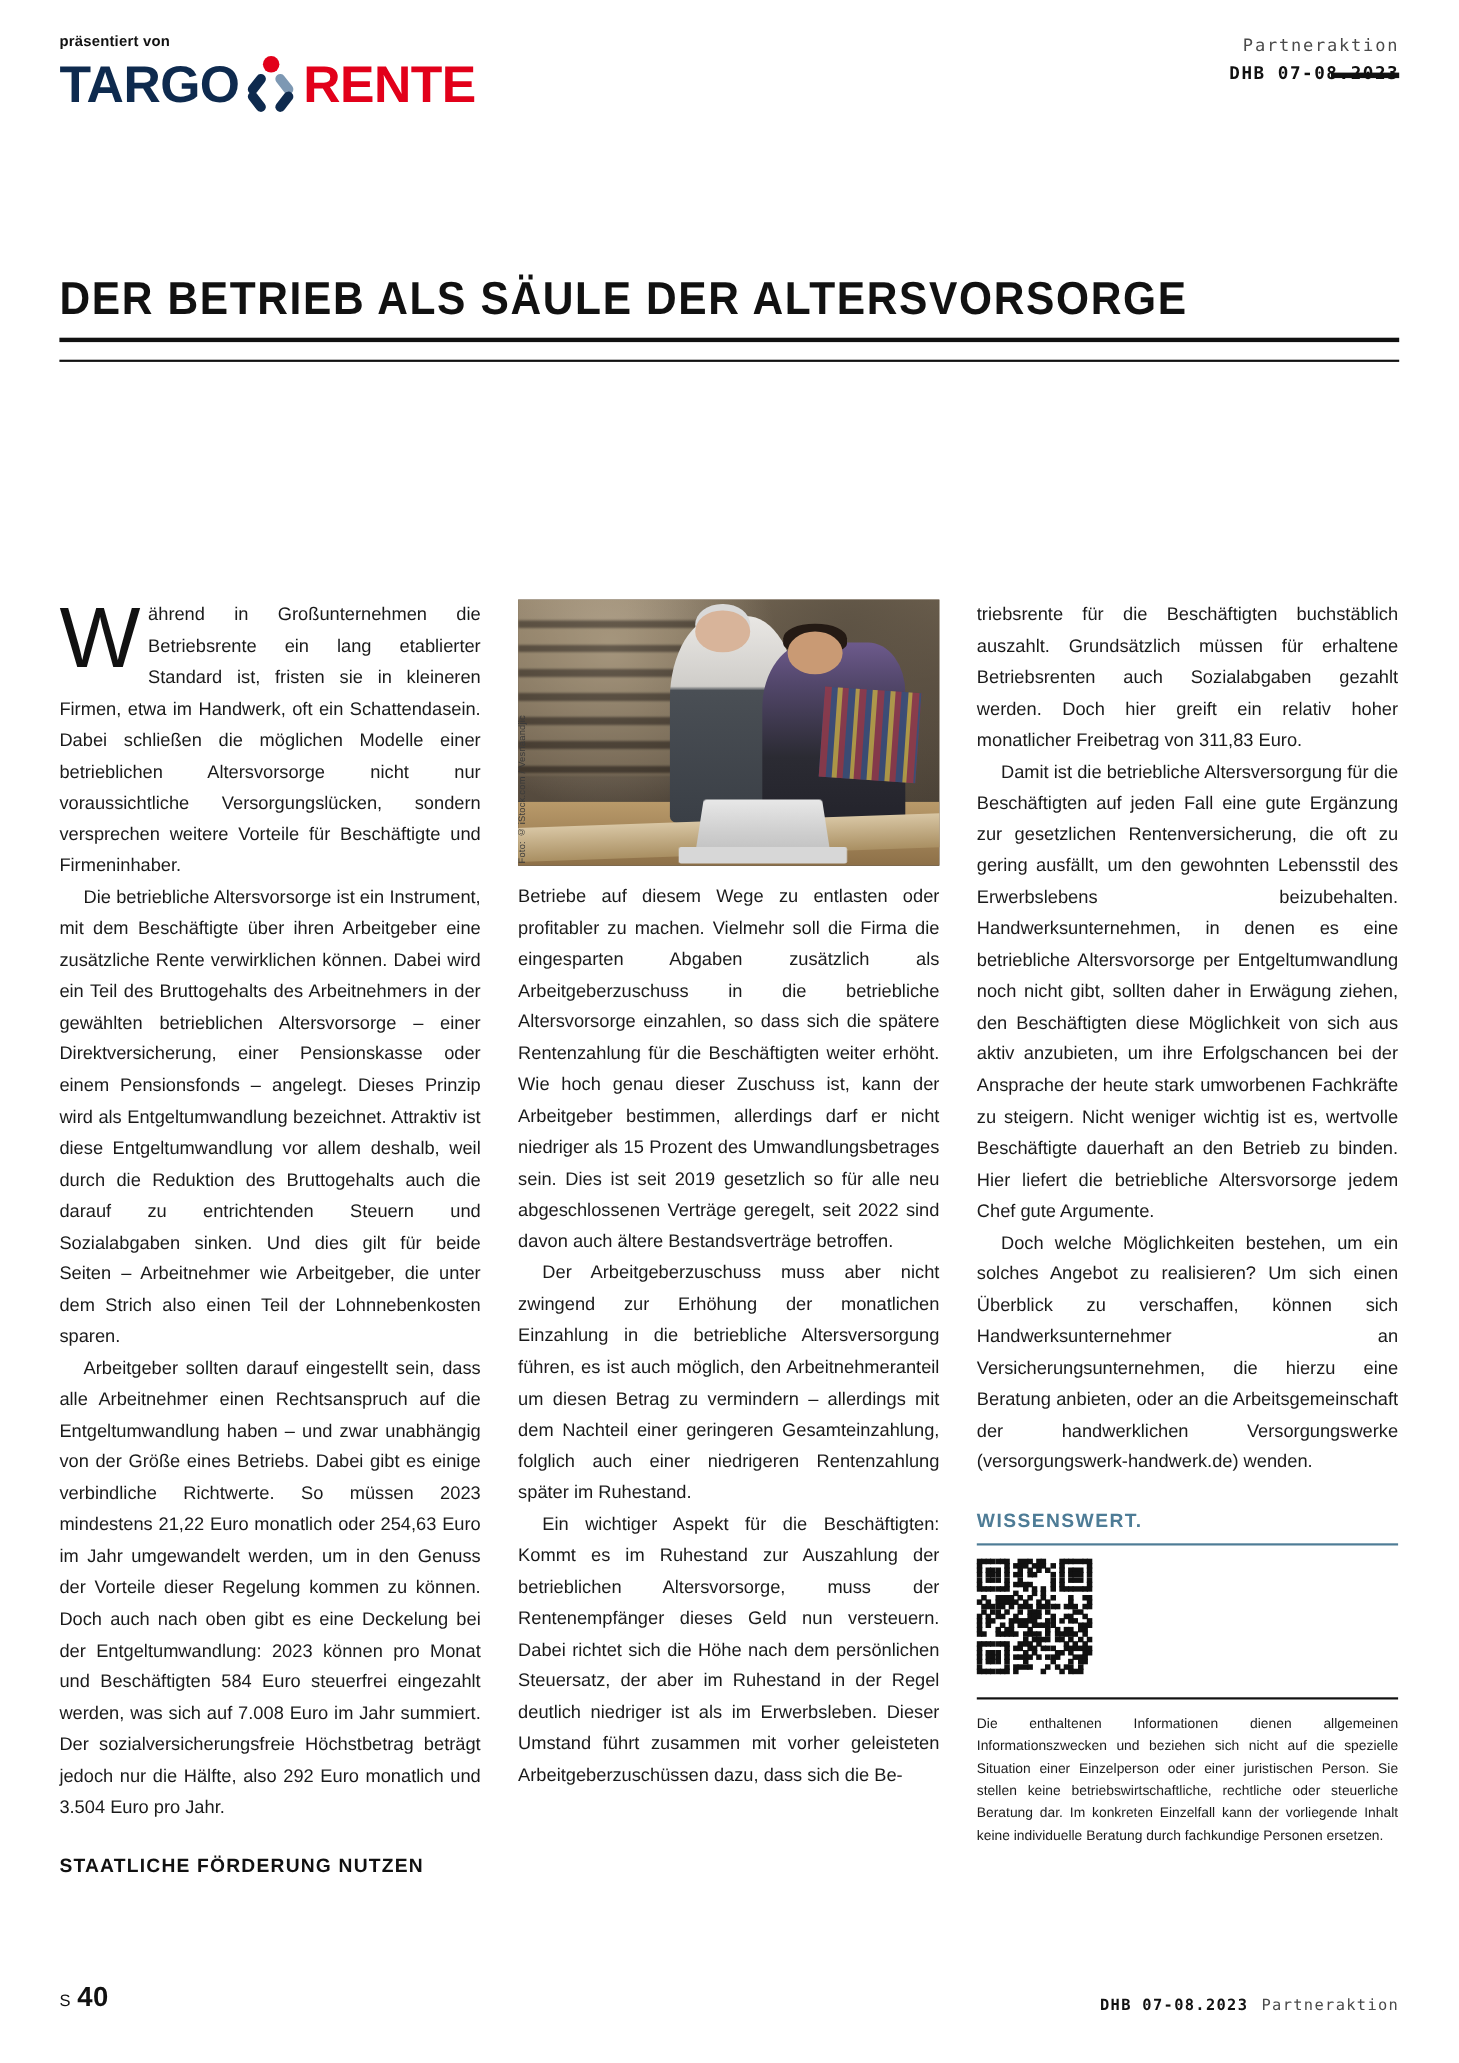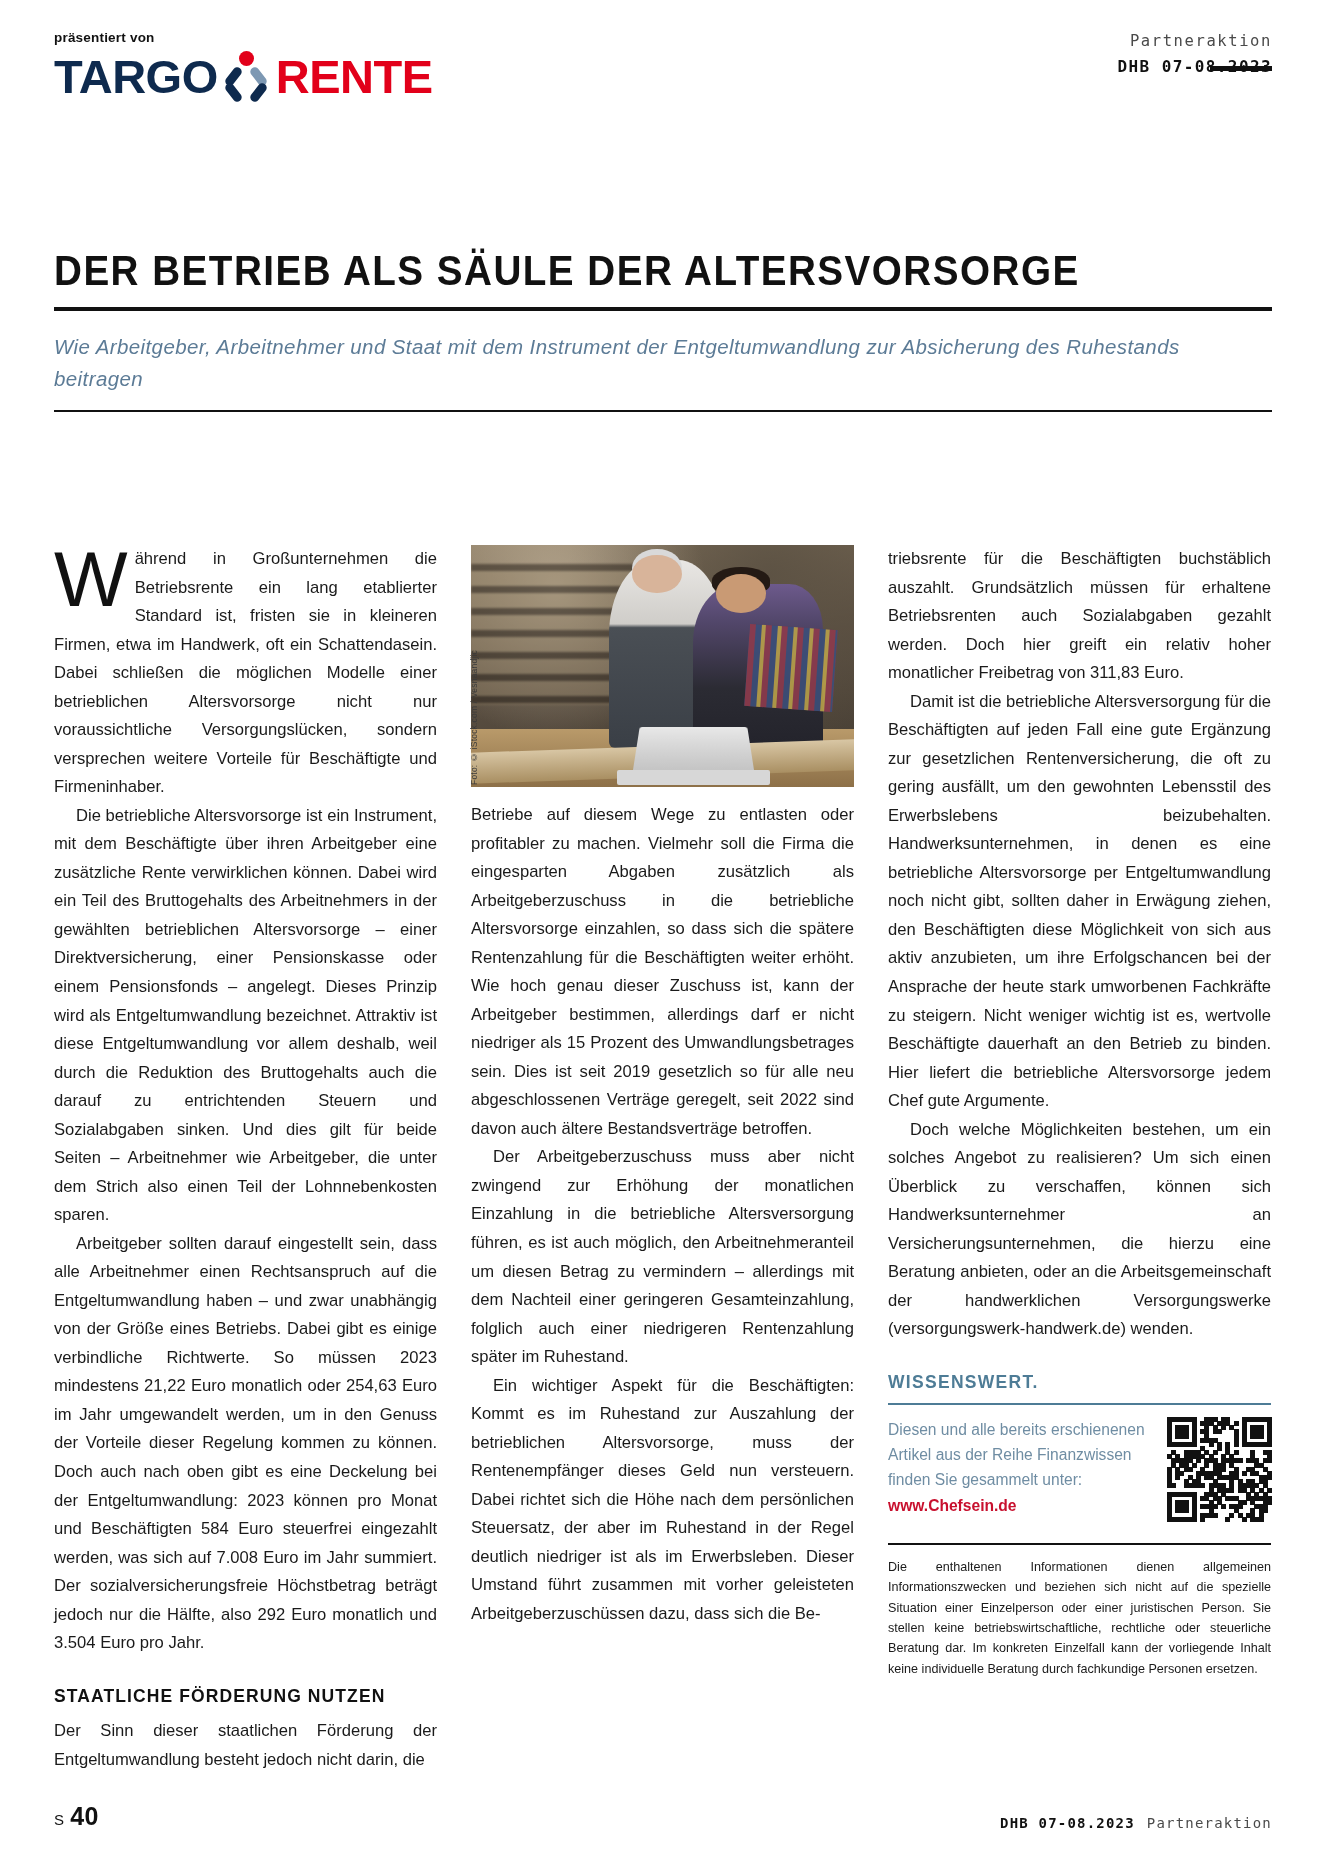--- a/index.html
+++ b/index.html
@@ -253,32 +253,30 @@
     <div class="head-right">
       <div class="kicker">Partneraktion</div>
       <div class="issue">DHB 07-08.2023</div>
     </div>
     <div class="head-rule"></div>
   </div>
 
   <div class="titleblock">
     <h1 class="headline">DER BETRIEB ALS SÄULE DER ALTERSVORSORGE</h1>
     <div class="rule-thick"></div>
-    <div class="standfirst">Wie Arbeitgeber, Arbeitnehmer und Staat mit dem Instrument der Entgeltumwandlung zur Absicherung des Ruhestands beitragen</div>
     <div class="rule-thin"></div>
   </div>
 
   <div class="cols">
 
     <div class="col">
       <p class="body dropcap-p"><span class="dropcap">W</span><span>ährend in Großunternehmen die Betriebsrente ein lang etablierter Standard ist, fristen sie in kleineren Firmen, etwa im Handwerk, oft ein Schattendasein. Dabei schließen die möglichen Modelle einer betrieblichen Altersvorsorge nicht nur voraussichtliche Versorgungslücken, sondern versprechen weitere Vorteile für Beschäftigte und Firmeninhaber.</span></p>
       <p class="body">Die betriebliche Altersvorsorge ist ein Instrument, mit dem Beschäftigte über ihren Arbeitgeber eine zusätzliche Rente verwirklichen können. Dabei wird ein Teil des Bruttogehalts des Arbeitnehmers in der gewählten betrieblichen Altersvorsorge – einer Direktversicherung, einer Pensionskasse oder einem Pensionsfonds – angelegt. Dieses Prinzip wird als Entgeltumwandlung bezeichnet. Attraktiv ist diese Entgeltumwandlung vor allem deshalb, weil durch die Reduktion des Bruttogehalts auch die darauf zu entrichtenden Steuern und Sozialabgaben sinken. Und dies gilt für beide Seiten – Arbeitnehmer wie Arbeitgeber, die unter dem Strich also einen Teil der Lohnnebenkosten sparen.</p>
       <p class="body">Arbeitgeber sollten darauf eingestellt sein, dass alle Arbeitnehmer einen Rechtsanspruch auf die Entgeltumwandlung haben – und zwar unabhängig von der Größe eines Betriebs. Dabei gibt es einige verbindliche Richtwerte. So müssen 2023 mindestens 21,22 Euro monatlich oder 254,63 Euro im Jahr umgewandelt werden, um in den Genuss der Vorteile dieser Regelung kommen zu können. Doch auch nach oben gibt es eine Deckelung bei der Entgeltumwandlung: 2023 können pro Monat und Beschäftigten 584 Euro steuerfrei eingezahlt werden, was sich auf 7.008 Euro im Jahr summiert. Der sozialversicherungsfreie Höchstbetrag beträgt jedoch nur die Hälfte, also 292 Euro monatlich und 3.504 Euro pro Jahr.</p>
       <h2 class="sub">STAATLICHE FÖRDERUNG NUTZEN</h2>
-      <p class="body">Der Sinn dieser staatlichen Förderung der Entgeltumwandlung besteht jedoch nicht darin, die</p>
     </div>
 
     <div class="col mid">
       <div class="figure">
         <div class="photo">
           <span class="bg"></span>
           <span class="shelf"></span>
           <span class="wood"></span>
           <span class="person-a"></span>
           <span class="head-a"></span>
@@ -299,21 +297,20 @@
 
     <div class="col">
       <p class="body">triebsrente für die Beschäftigten buchstäblich auszahlt. Grundsätzlich müssen für erhaltene Betriebsrenten auch Sozialabgaben gezahlt werden. Doch hier greift ein relativ hoher monatlicher Freibetrag von 311,83 Euro.</p>
       <p class="body">Damit ist die betriebliche Altersversorgung für die Beschäftigten auf jeden Fall eine gute Ergänzung zur gesetzlichen Rentenversicherung, die oft zu gering ausfällt, um den gewohnten Lebensstil des Erwerbslebens beizubehalten. Handwerksunternehmen, in denen es eine betriebliche Altersvorsorge per Entgeltumwandlung noch nicht gibt, sollten daher in Erwägung ziehen, den Beschäftigten diese Möglichkeit von sich aus aktiv anzubieten, um ihre Erfolgschancen bei der Ansprache der heute stark umworbenen Fachkräfte zu steigern. Nicht weniger wichtig ist es, wertvolle Beschäftigte dauerhaft an den Betrieb zu binden. Hier liefert die betriebliche Altersvorsorge jedem Chef gute Argumente.</p>
       <p class="body">Doch welche Möglichkeiten bestehen, um ein solches Angebot zu realisieren? Um sich einen Überblick zu verschaffen, können sich Handwerksunternehmer an Versicherungsunternehmen, die hierzu eine Beratung anbieten, oder an die Arbeitsgemeinschaft der handwerklichen Versorgungswerke (versorgungswerk-handwerk.de) wenden.</p>
 
       <div>
         <div class="wissen-title">WISSENSWERT.</div>
         <div class="wissen-rule"></div>
         <div class="wissen-row">
-          <div class="wissen-text"><span>Diesen und alle bereits erschienenen Artikel aus der Reihe Finanzwissen finden Sie gesammelt unter: </span><span class="url">www.Chefsein.de</span></div>
           <div class="qr" id="qr">
               <span class="cell" style="left: 0px; top: 0px; width: 5px; height: 5px;"></span>
               <span class="cell" style="left: 4.16px; top: 0px; width: 5px; height: 5px;"></span>
               <span class="cell" style="left: 8.32px; top: 0px; width: 5px; height: 5px;"></span>
               <span class="cell" style="left: 12.48px; top: 0px; width: 5px; height: 5px;"></span>
               <span class="cell" style="left: 16.64px; top: 0px; width: 5px; height: 5px;"></span>
               <span class="cell" style="left: 20.8px; top: 0px; width: 5px; height: 5px;"></span>
               <span class="cell" style="left: 24.96px; top: 0px; width: 5px; height: 5px;"></span>
               <span class="cell" style="left: 37.44px; top: 0px; width: 5px; height: 5px;"></span>
               <span class="cell" style="left: 41.6px; top: 0px; width: 5px; height: 5px;"></span>

